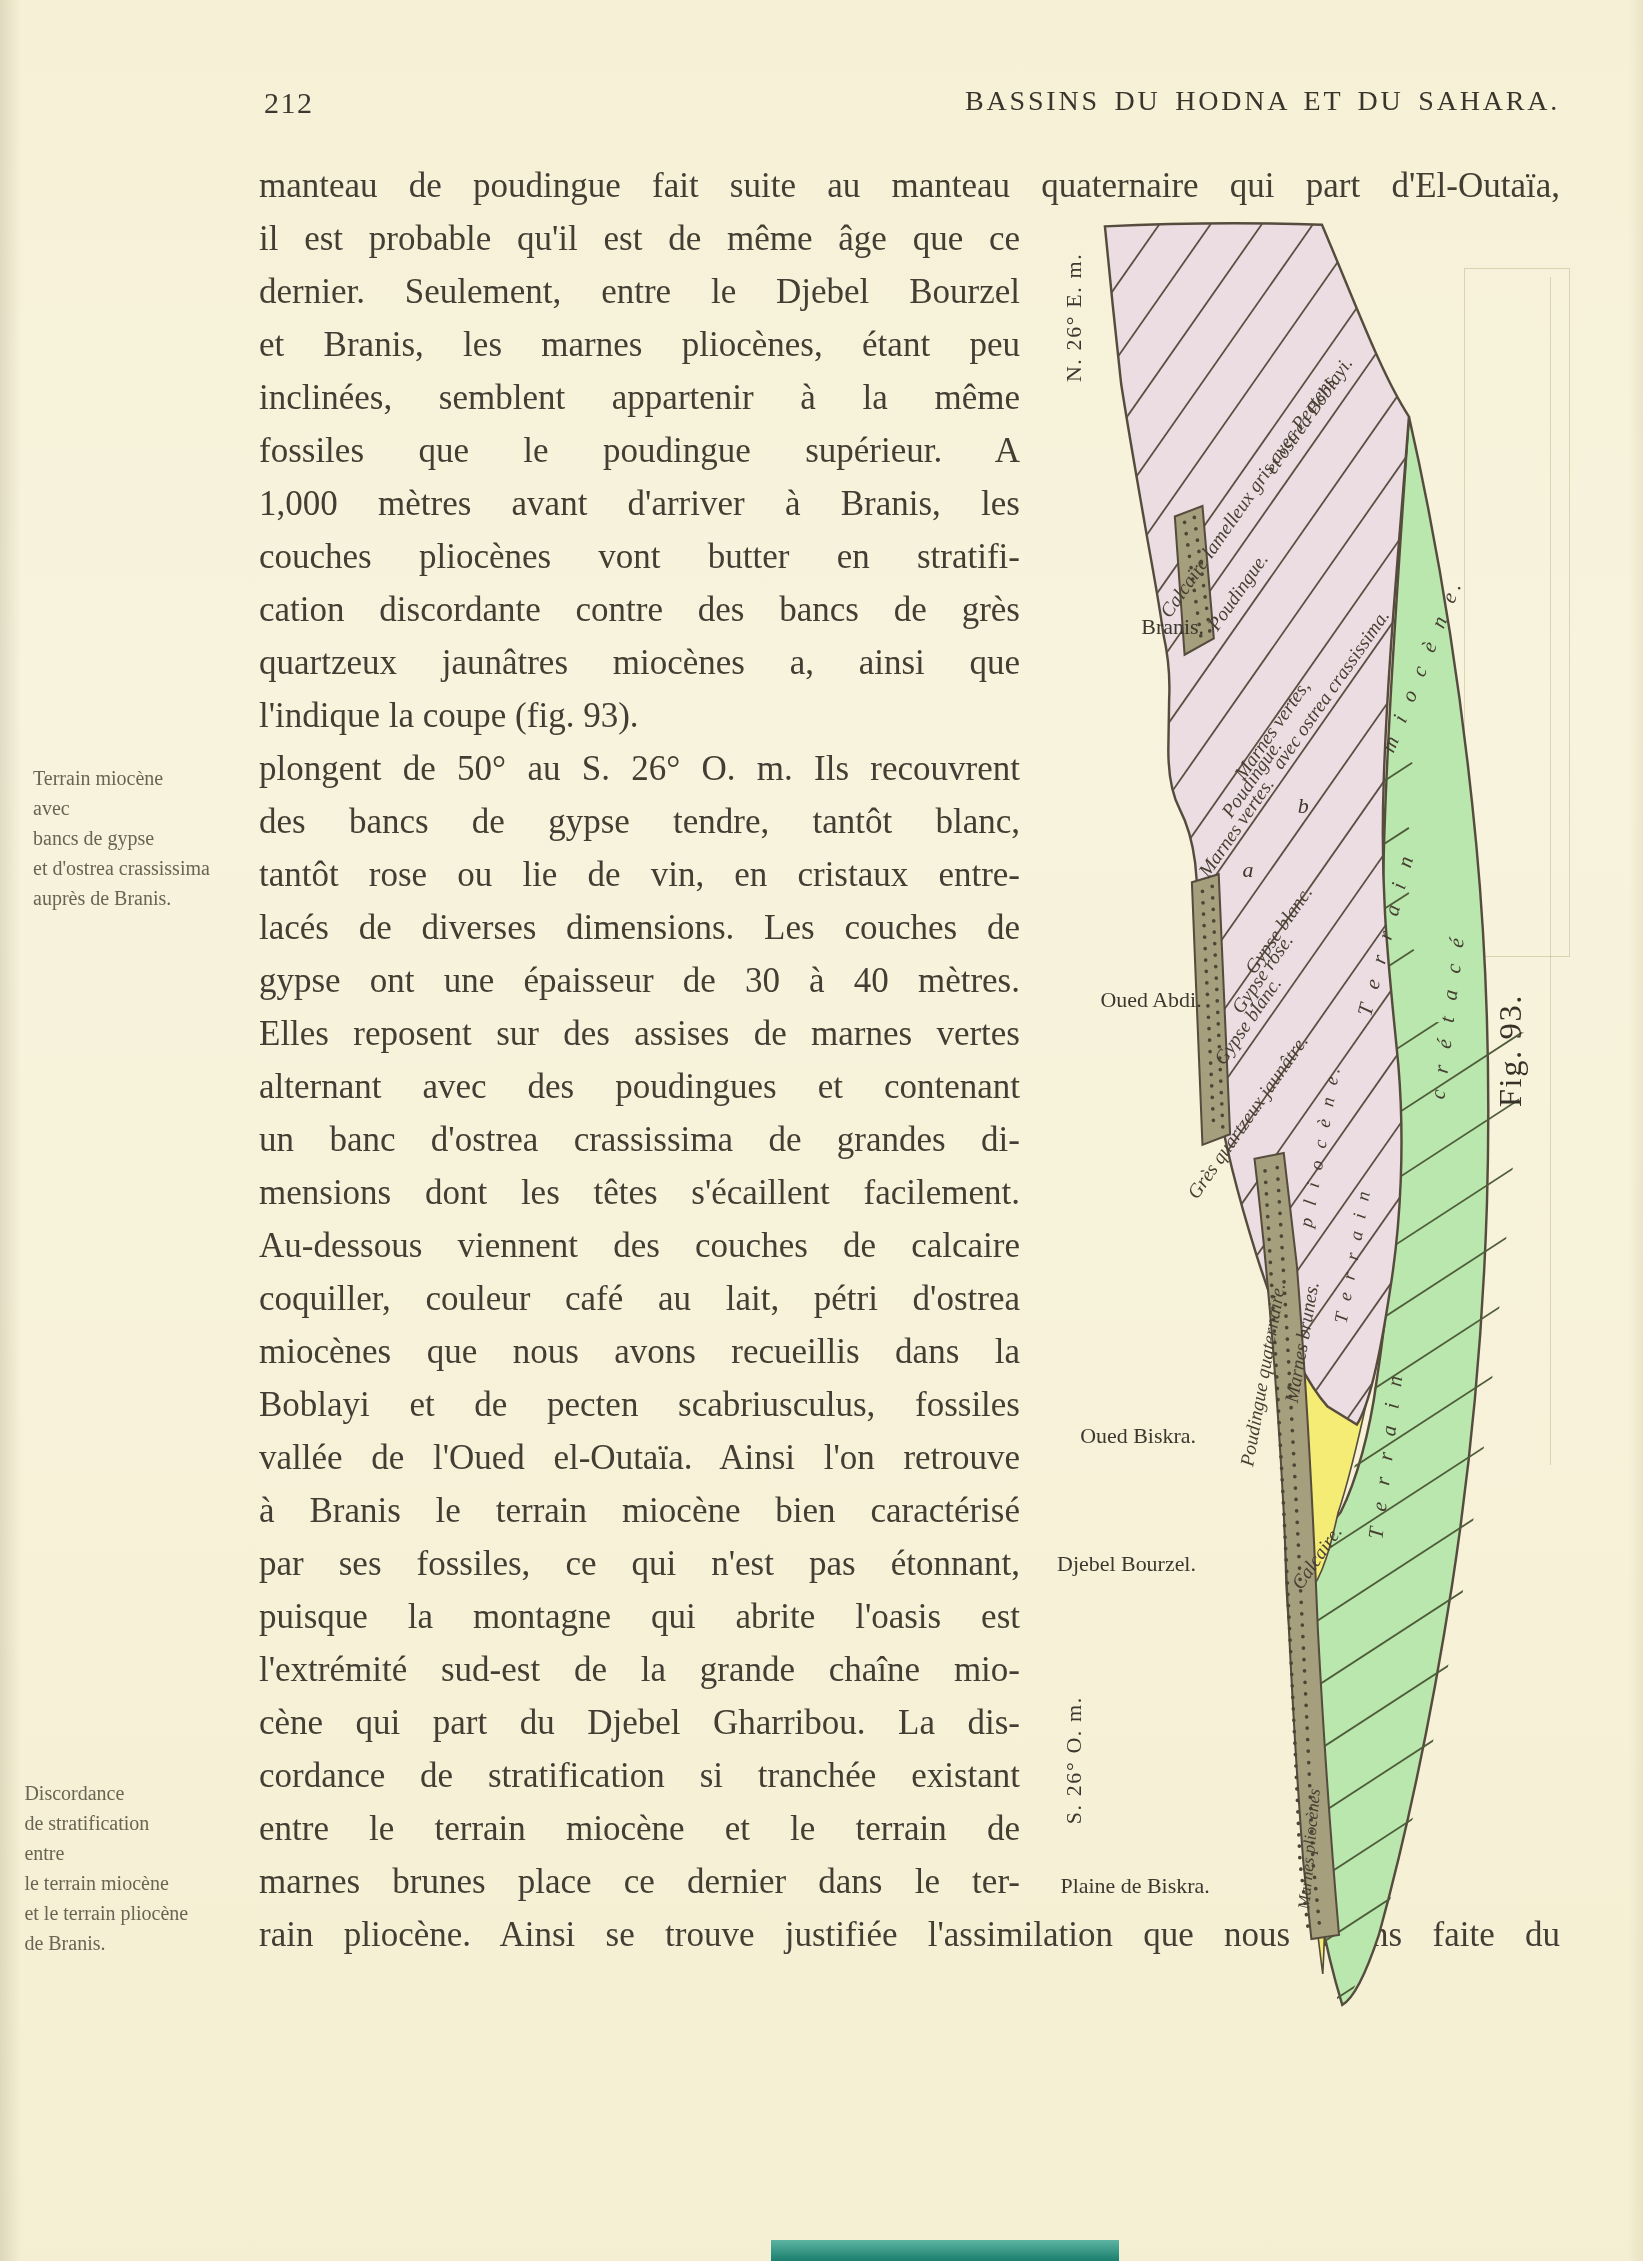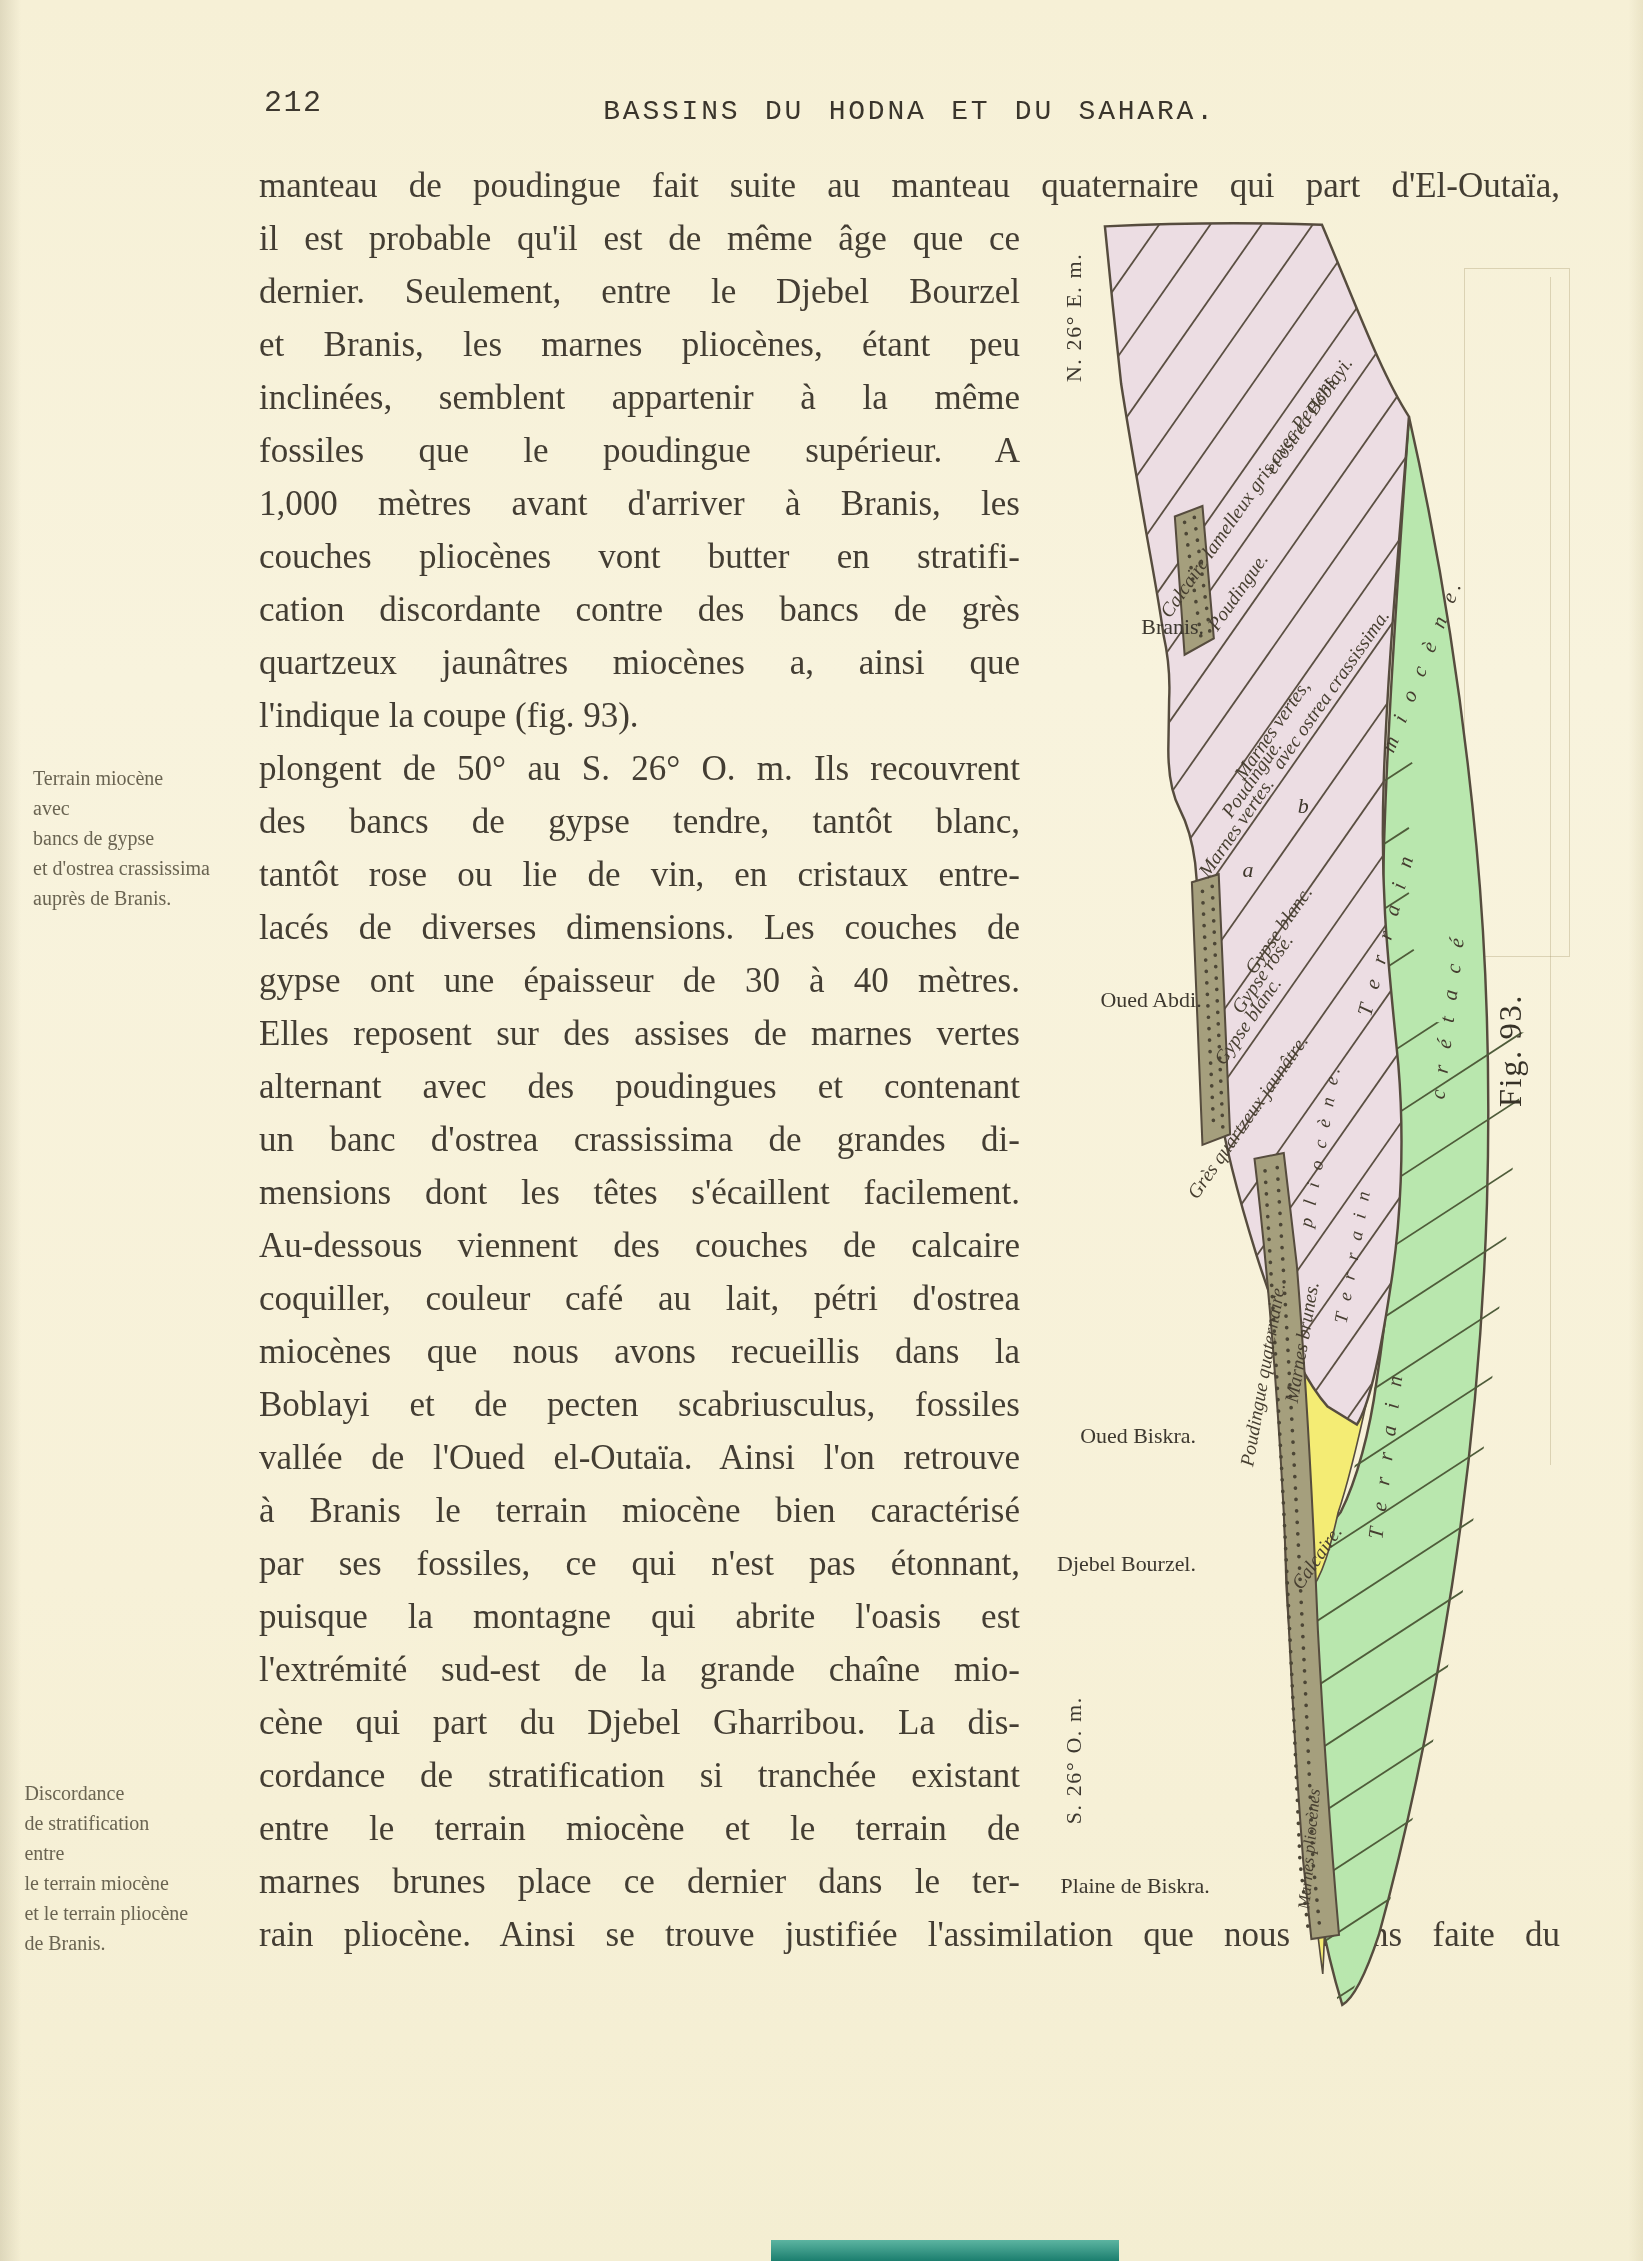--- a/index.html
+++ b/index.html
@@ -5,23 +5,23 @@
   html,body{margin:0;padding:0;background:#d8d2ba;}
   #page{
     position:relative;width:1643px;height:2261px;overflow:hidden;
     background:
       linear-gradient(90deg, rgba(120,110,80,0.18) 0px, rgba(120,110,80,0.0) 21px),
       linear-gradient(270deg, rgba(200,190,150,0.25) 0px, rgba(200,190,150,0.0) 14.6px),
       linear-gradient(180deg,#f6f0d6 0%,#f8f3dd 30%,#f7f1d8 70%,#f4eed2 100%);
     font-family:"Liberation Serif", serif;color:#3d382f;
   }
   
-  #header{position:absolute;left:259px;top:81px;width:1301px;height:41px;font-family:Liberation Mono, monospace;}
+  #header{position:absolute;left:259px;top:81px;width:1301px;height:41px;}
   #page-number{position:absolute;left:4.9px;top:4.9px;font-size:30px;letter-spacing:1.6px;}
-  #page-title{position:absolute;left:0;right:0;top:15px;text-align:center;font-size:28px;letter-spacing:2.8px;word-spacing:4.9px;color:#3a352c;}
+  #page-title{position:absolute;left:0;right:0;top:4px;text-align:right;font-size:28px;letter-spacing:2.8px;word-spacing:4.9px;color:#3a352c;}
   
   #main-text{position:absolute;left:259px;top:159px;width:1301px;}
   .tl{font-size:35px;line-height:53px;height:53px;white-space:nowrap;
       text-align:justify;text-align-last:justify;color:#433d33;
       font-stretch:condensed;}
   .tl.n{width:761px;}
   .tl.f{width:1301px;}
   .tl.pe{text-align-last:left;}
   .tl.ind{text-indent:46px;}
   

